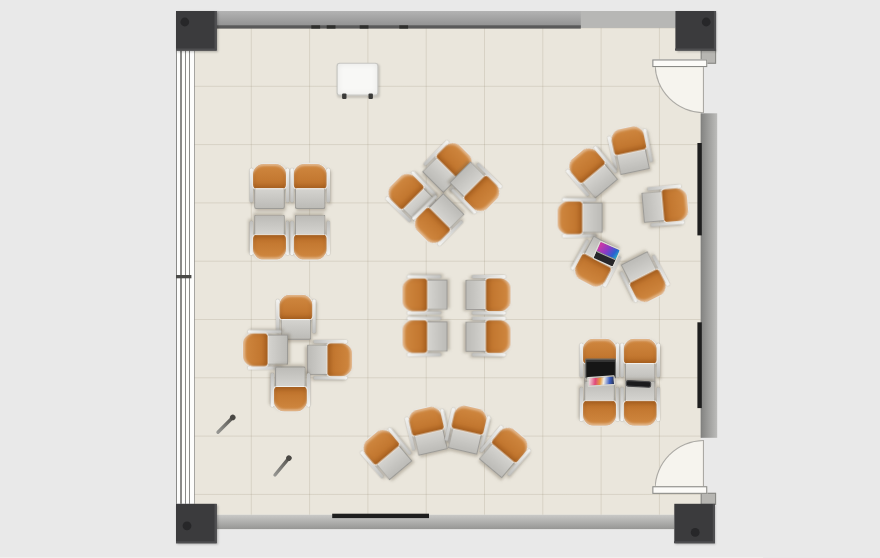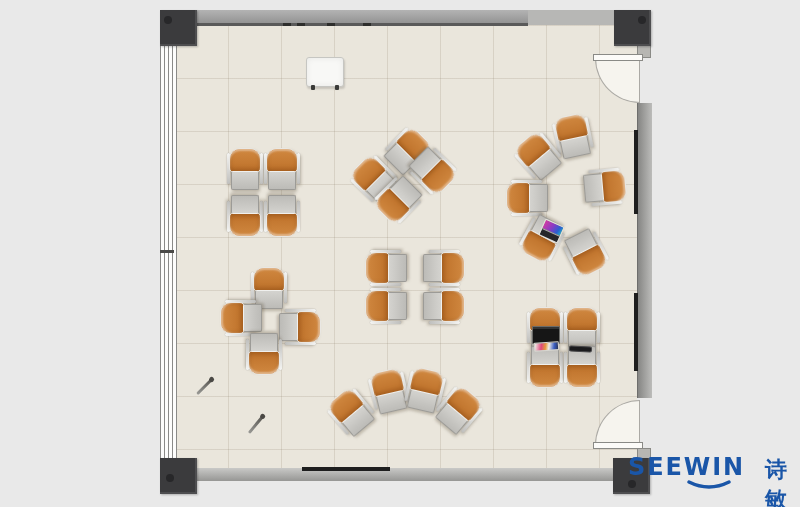--- a/index.html
+++ b/index.html
@@ -315,21 +315,14 @@
       <div class="acc acc-papers" style="left: 534px; top: 342px; width: 25px; height: 9px; transform: rotate(-4deg);"></div>
       <div class="acc acc-tablet" style="left: 569px; top: 346px; width: 23px; height: 6px; transform: rotate(3deg);"></div>
       <div class="acc acc-pen" style="left: 193.893px; top: 384.5px; width: 21.2132px; transform: rotate(-45deg);">
         <span class="pen-tip"></span>
       </div>
       <div class="acc acc-pen" style="left: 244.989px; top: 422.5px; width: 22.0227px; transform: rotate(-50.5275deg);">
         <span class="pen-tip"></span>
       </div>
     </div>
 
-  <div class="logo">
-    <span class="logo-latin">SEEWIN</span>
-    <span class="logo-cn">诗敏</span>
-    <svg class="logo-swoosh" width="46" height="12" viewBox="0 0 46 12">
-      <path d="M3 2 Q23 12 43 2" fill="none" stroke-width="3.4" stroke-linecap="round"></path>
-    </svg>
-  </div>
 
 </div>
 
 </body></html>

